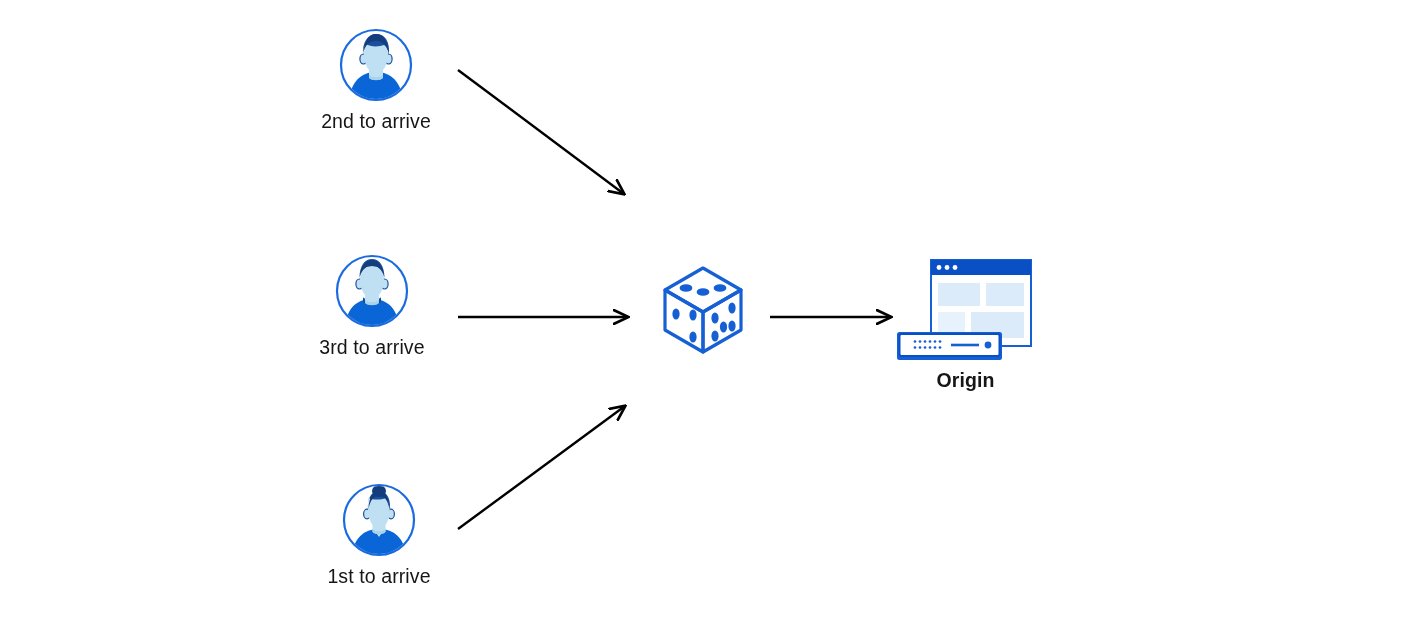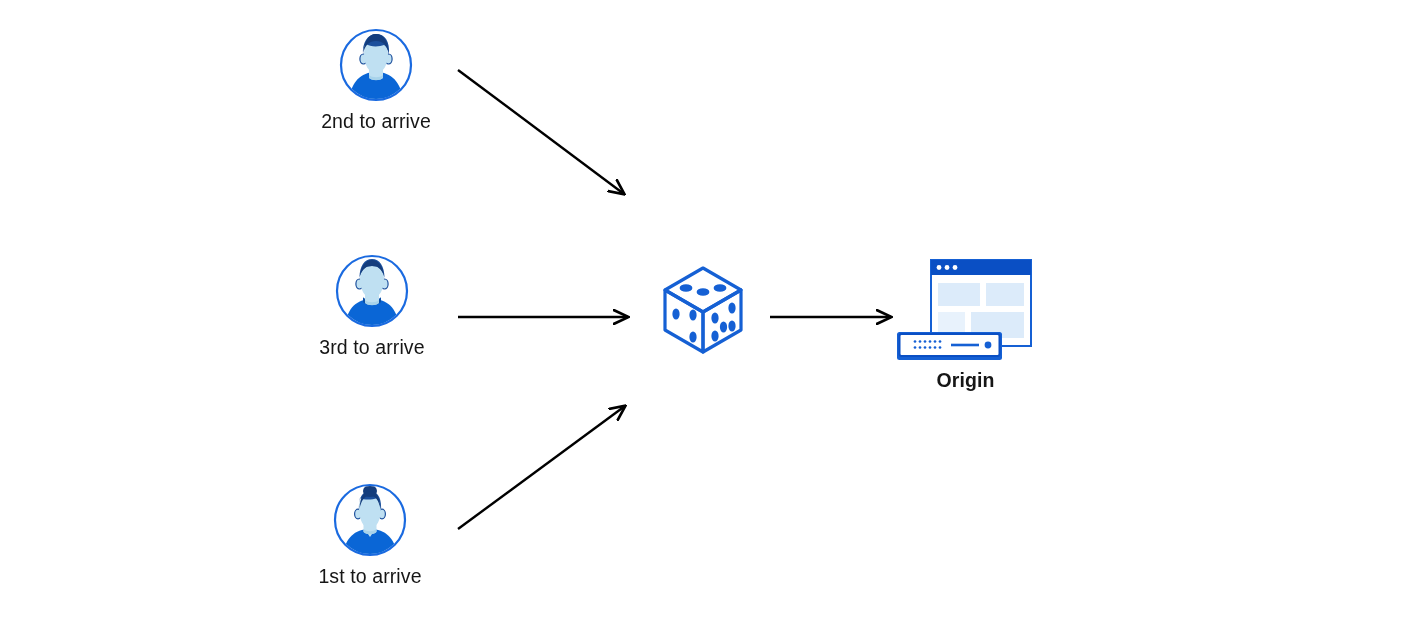--- a/index.html
+++ b/index.html
@@ -41,21 +41,21 @@
     position: absolute;
     left: 0;
     top: 0;
     width: 1405px;
     height: 633px;
     pointer-events: none;
   }
   
   #user-2nd   { left: 311px; top: 28px;  width: 130px; }
   #user-3rd   { left: 307px; top: 254px; width: 130px; }
-  #user-1st   { left: 305px; top: 483px; width: 130px; }
+  #user-1st   { left: 314px; top: 483px; width: 130px; }
   #randomizer { left: 655px; top: 262px; width: 95px; }
   #origin     { left: 893px; top: 256px; width: 145px; font-weight: bold; }
 </style>
 </head>
 <body>
 
 <div id="canvas">
 
   <svg class="arrow-layer" viewBox="0 0 1405 633" width="1405" height="633">
     <defs>

